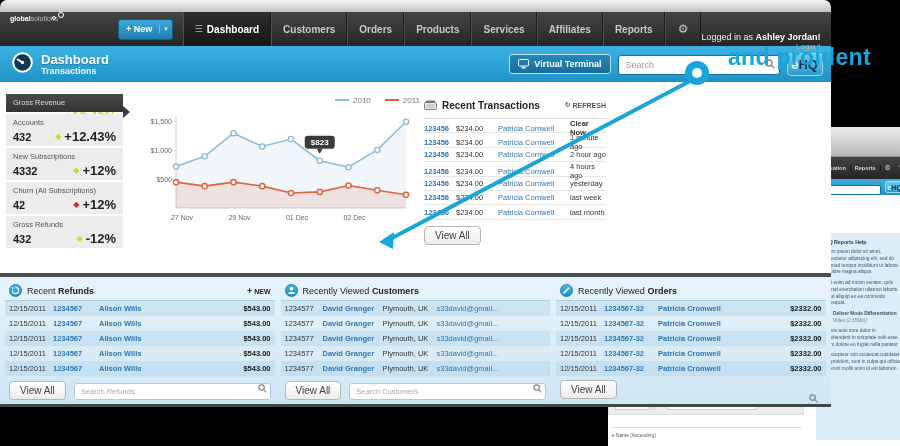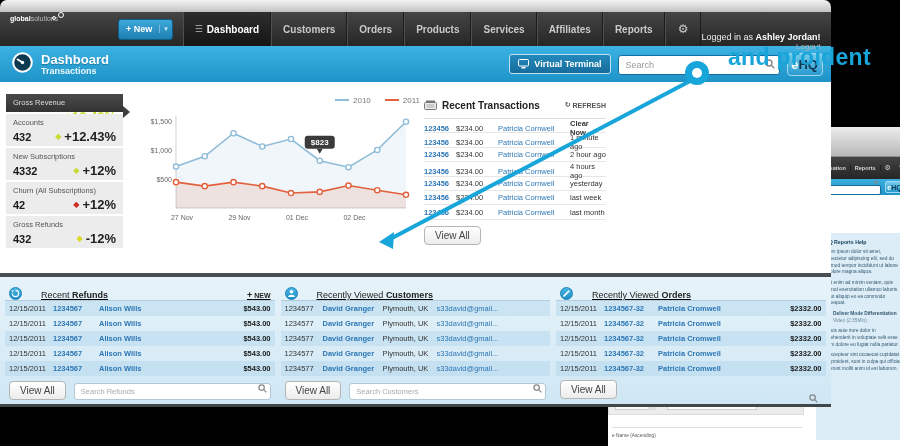--- a/index.html
+++ b/index.html
@@ -95,21 +95,21 @@
   .trow .ttm { color:#333; }
   .trow .ttm.b { font-weight:bold; }
   .viewall { display:inline-block; margin-top:6px; padding:3px 10px; font-size:10px; color:#444;
              background:linear-gradient(#fff,#ececec); border:1px solid #b5b5b5; border-radius:4px; cursor:pointer; }
 
   .divider { height:4px; background:#474f52; }
 
   
   .bottom { height:127px; background:linear-gradient(#e7f3fa,#cfe7f4); display:flex; gap:6px; padding:4px 5px 0; }
   .bpanel { flex:1; position:relative; }
-  .phead { height:20px; display:flex; align-items:flex-end; gap:19px; border-bottom:1px solid #b3ccdc; padding:0 4px;text-decoration:underline; }
+  .phead { height:20px; display:flex; align-items:center; gap:5px; border-bottom:1px solid #b3ccdc; padding:0 4px; }
   .picon { width:13px; height:13px; border-radius:50%; background:linear-gradient(#49b7e4,#1d8fc6);
            display:flex; align-items:center; justify-content:center; border:1px solid #1a80b4; }
   .ptitle { font-size:9px; color:#222; }
   .pnew { margin-left:auto; font-size:7px; font-weight:bold; color:#222; cursor:pointer; }
   .pnew .plus { font-size:9px; }
   .prow { display:grid; align-items:center; height:15px; font-size:7.5px; padding:0 4px; }
   .prow.odd { background:rgba(175,212,236,0.45); }
   .prow .c-date { color:#333; }
   .prow .c-id { color:#2d77b5; font-weight:bold; cursor:pointer; }
   .prow .c-name { color:#2d77b5; font-weight:bold; cursor:pointer; }

